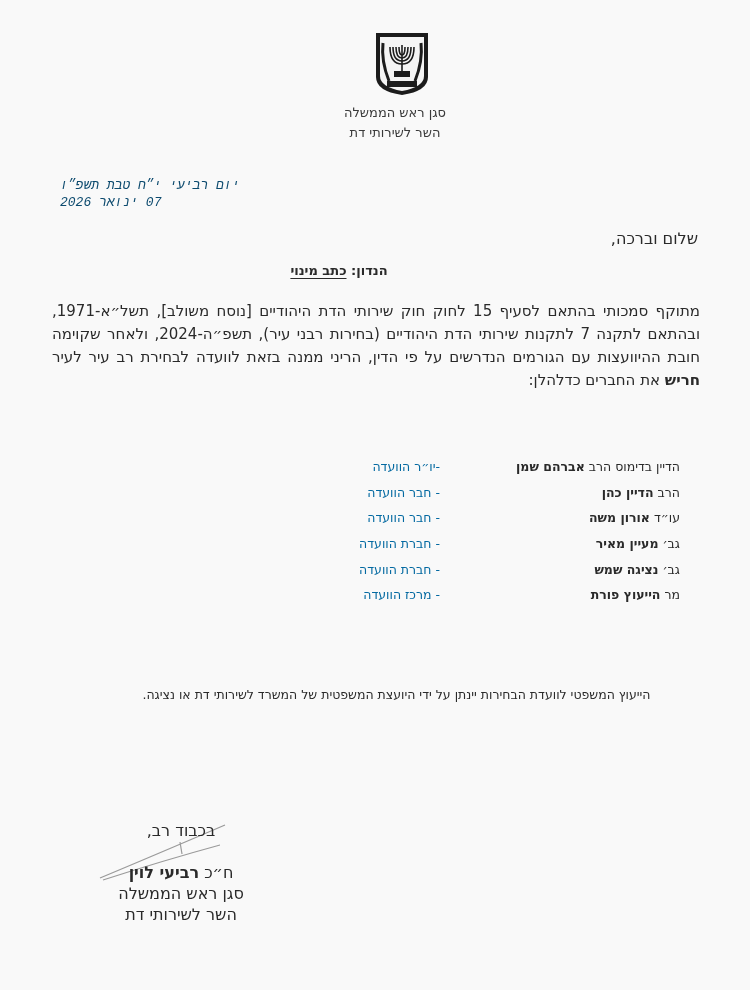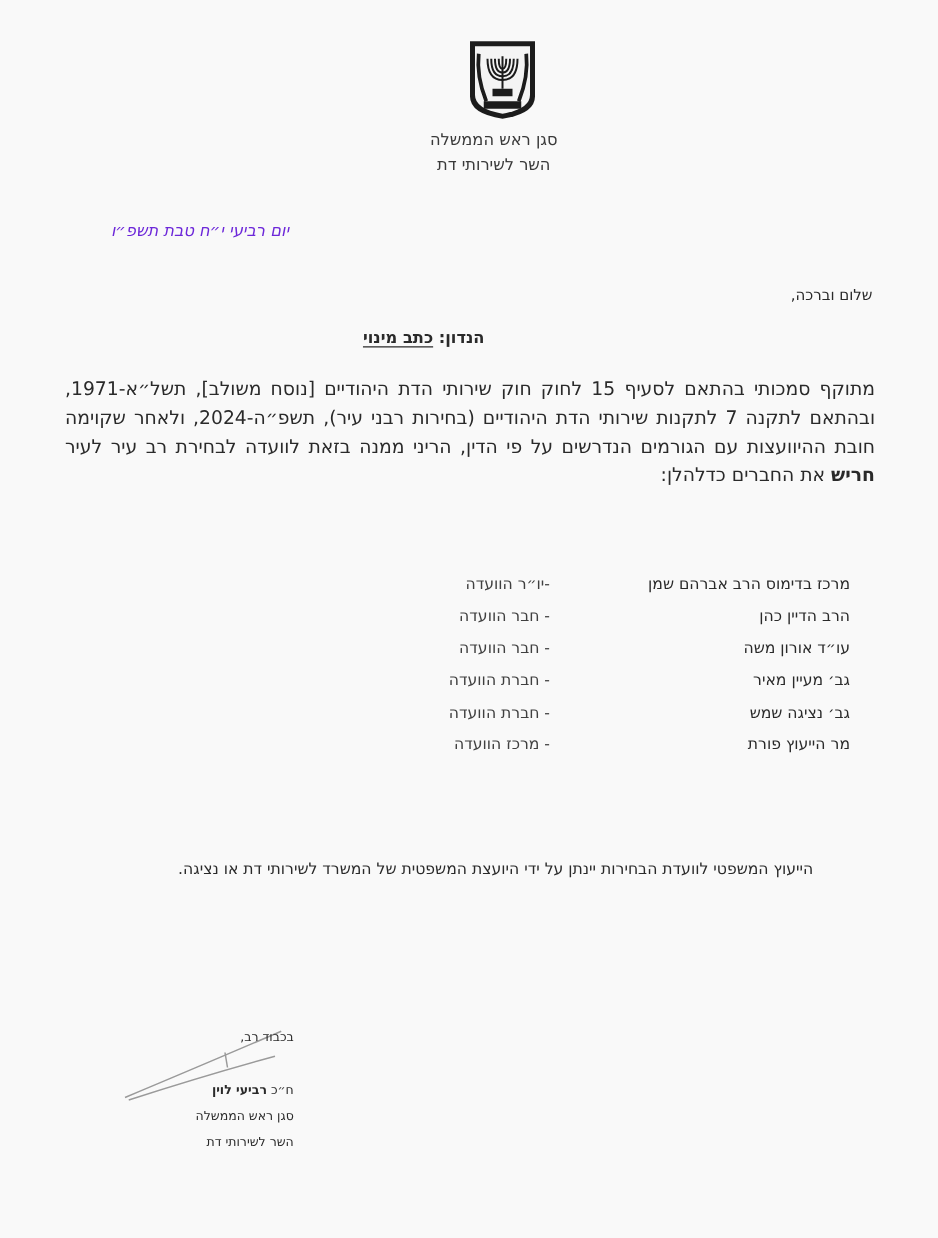--- a/index.html
+++ b/index.html
@@ -4,32 +4,32 @@
 <style>
   html, body { margin:0; padding:0; }
   body {
     width:750px; height:990px; background:#f9f9f9; position:relative; overflow:hidden;
     font-family:"DejaVu Sans", "Liberation Sans", sans-serif; color:#2a2a2a;
   }
   .rtl { direction:rtl; }
   .abs { position:absolute; }
   .emblem { left:373px; top:31px; width:58px; height:66px; }
   .header-lines { left:275px; top:103px; width:240px; text-align:center; font-size:13px; line-height:20px; color:#3a3a3a; }
-  .date-block { left:60px; top:177px; width:200px; text-align:center; font-size:13px; line-height:17px; color:#6d28d9; font-style:italic; }
-  .greeting { right:52px; top:229px; font-size:12px; }
+  .date-block { left:60px; top:177px; width:200px; text-align:left; font-size:13px; line-height:17px; color:#0c4a6e; font-style:italic;font-family:Liberation Mono, monospace; }
+  .greeting { right:52px; top:229px; font-size:16px; }
   .subject { left:0; width:678px; top:263px; text-align:center; font-size:13px; font-weight:bold; }
   .subject u { text-decoration:underline; text-underline-offset:3px; }
   .para { right:50px; left:52px; top:300px; font-size:15px; line-height:23px; text-align:justify; text-align-last:right; }
   .members { right:70px; top:459px; width:620px; }
   .member-row { position:relative; height:25.7px; font-size:12.5px; }
   .member-name { position:absolute; right:0; top:0; }
-  .member-name b { font-weight:normal;margin-left:20px; }
-  .member-role { position:absolute; left:230px; top:0; width:150px; text-align:right; color:#404040; }
+  .member-name b { font-weight:bold;margin-left:20px; }
+  .member-role { position:absolute; left:230px; top:0; width:150px; text-align:right; color:#0369a1; }
   .legal { right:57px; left:100px; top:687px; font-size:12.5px; text-align:center; }
-  .sign { left:95px; top:820px; width:140px; text-align:right; font-size:10px; line-height:21px; }
+  .sign { left:111px; top:820px; width:140px; text-align:center; font-size:16px; line-height:21px; }
   .sig-scribble { left:95px; top:820px; width:140px; height:70px; }
 </style>
 </head>
 <body>
 
 <div class="abs emblem">
   <svg width="58" height="66" viewBox="0 0 58 66">
     <path d="M3 2 H55 V46 Q55 60 29 64 Q3 60 3 46 Z" fill="#1c1c1c"></path>
     <path d="M7 6 H51 V45 Q51 56 29 60 Q7 56 7 45 Z" fill="#f4f4f4"></path>
     <path d="M10 12 Q8 30 16 50" stroke="#1c1c1c" stroke-width="3" fill="none"></path>
@@ -46,38 +46,39 @@
   </svg>
 </div>
 
 <div class="abs header-lines rtl">
   <div>סגן ראש הממשלה</div>
   <div>השר לשירותי דת</div>
 </div>
 
 <div class="abs date-block rtl">
   <div>יום רביעי י״ח טבת תשפ״ו</div>
+  <div>07 ינואר 2026</div>
 </div>
 
 <div class="abs greeting rtl">שלום וברכה,</div>
 
 <div class="abs subject rtl">
   <span>הנדון:</span>
   <u>כתב מינוי</u>
 </div>
 
 <div class="abs para rtl">
   <span>מתוקף סמכותי בהתאם לסעיף 15 לחוק חוק שירותי הדת היהודיים [נוסח משולב], תשל״א-1971, ובהתאם לתקנה 7 לתקנות שירותי הדת היהודיים (בחירות רבני עיר), תשפ״ה-2024, ולאחר שקוימה חובת ההיוועצות עם הגורמים הנדרשים על פי הדין, הריני ממנה בזאת לוועדה לבחירת רב עיר לעיר</span>
   <b>חריש</b>
   <span>את החברים כדלהלן:</span>
 </div>
 
 <div class="abs members rtl">
   <div class="member-row">
-    <span class="member-name"><span>מרכז בדימוס הרב</span> <b>אברהם שמן</b></span>
+    <span class="member-name"><span>הדיין בדימוס הרב</span> <b>אברהם שמן</b></span>
     <span class="member-role">-יו״ר הוועדה</span>
   </div>
   <div class="member-row">
     <span class="member-name"><span>הרב</span> <b>הדיין כהן</b></span>
     <span class="member-role">- חבר הוועדה</span>
   </div>
   <div class="member-row">
     <span class="member-name"><span>עו״ד</span> <b>אורון משה</b></span>
     <span class="member-role">- חבר הוועדה</span>
   </div>

